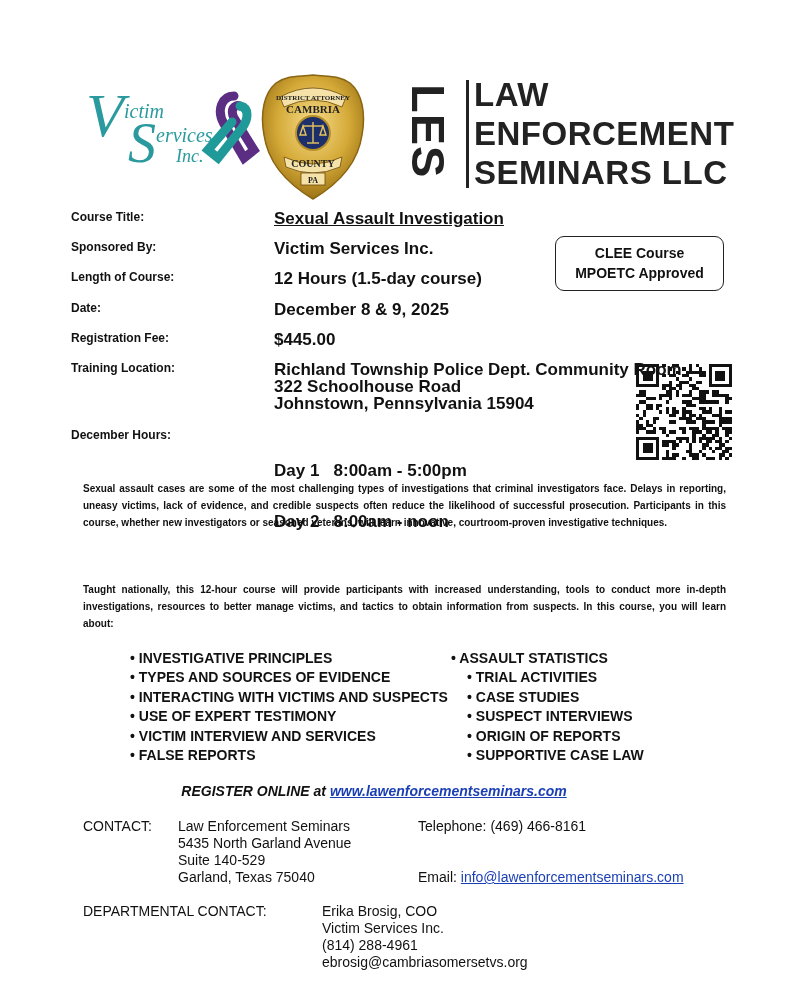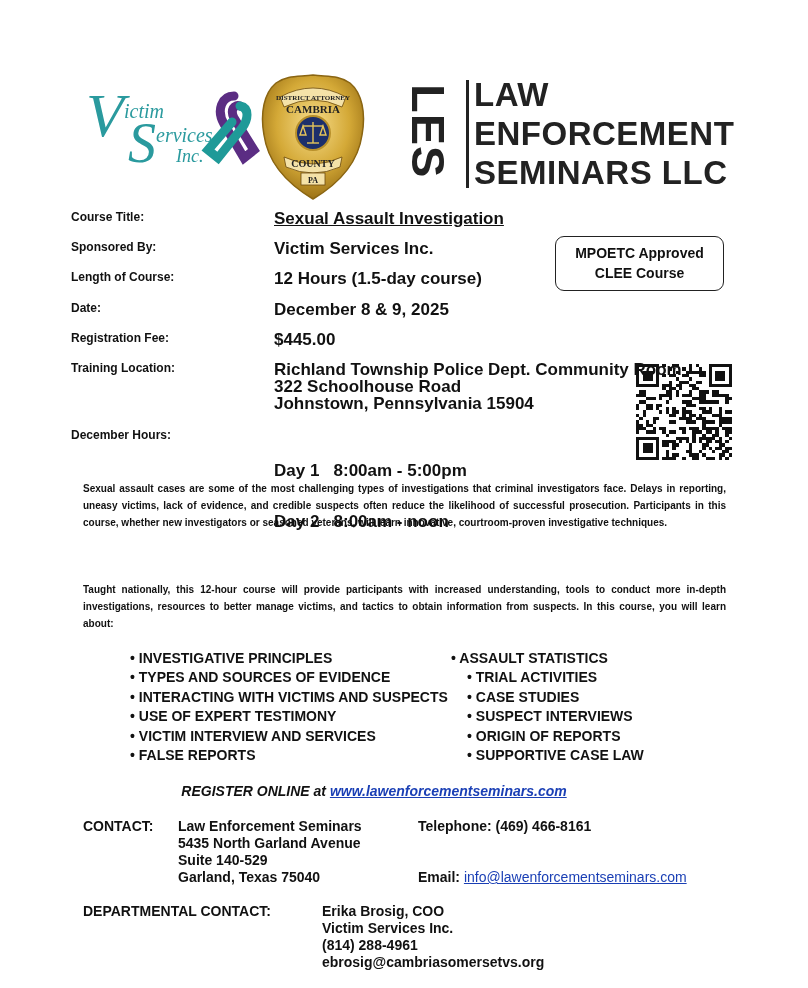--- a/index.html
+++ b/index.html
@@ -1,19 +1,19 @@
 <!DOCTYPE html>
 <html><head>
 <meta charset="utf-8">
 <style>
   html, body { margin:0; padding:0; background:#fff; }
   body { width:808px; height:988px; position:relative; overflow:hidden;
          font-family:"Liberation Sans", sans-serif; color:#111; }
   .abs { position:absolute; }
-  .b { font-weight:bold; }
+  .b { font-weight:normal; }
   .t14 { font-size:14px; line-height:17px; }
 
   
   #vsi { left:84px; top:78px; width:180px; height:100px; }
   #badge { left:258px; top:73px; width:110px; height:130px; }
   #les { left:408px; top:74px; width:330px; height:120px; }
   .les-letters { position:absolute; left:0; top:8px; width:50px; height:110px; }
   .les-bar { position:absolute; left:58px; top:6px; width:3px; height:108px; background:#222; }
   .les-line { position:absolute; left:66px; font-weight:bold; font-size:33px; color:#222; letter-spacing:0.5px; white-space:nowrap; }
 
@@ -113,22 +113,22 @@
   </div>
 
   <div class="lbl" style="top:428px">December Hours:</div>
   <div class="val" style="top:428px; white-space:pre">
     <div>Day 1   8:00am - 5:00pm</div>
     <div>Day 2   8:00am - noon</div>
   </div>
 </div>
 
 <div id="approved" class="abs">
+  <div>CLEE Course</div>
   <div>MPOETC Approved</div>
-  <div>CLEE Course</div>
 </div>
 
 <div id="qr" class="abs">
   <svg id="qrsvg" width="96" height="96" viewBox="0 0 29 29" shape-rendering="crispEdges">
       <rect x="0" y="0" width="1" height="1" fill="#111"></rect>
       <rect x="1" y="0" width="1" height="1" fill="#111"></rect>
       <rect x="2" y="0" width="1" height="1" fill="#111"></rect>
       <rect x="3" y="0" width="1" height="1" fill="#111"></rect>
       <rect x="4" y="0" width="1" height="1" fill="#111"></rect>
       <rect x="5" y="0" width="1" height="1" fill="#111"></rect>

